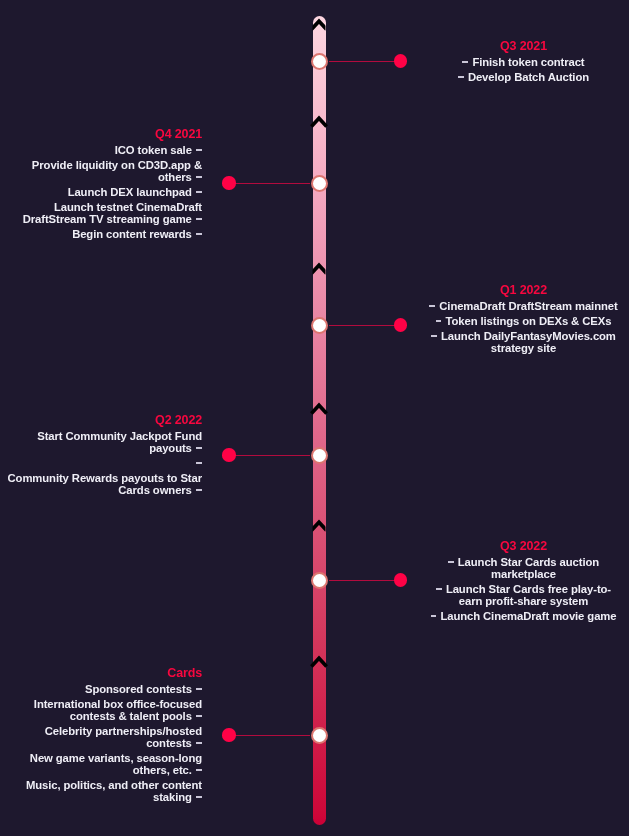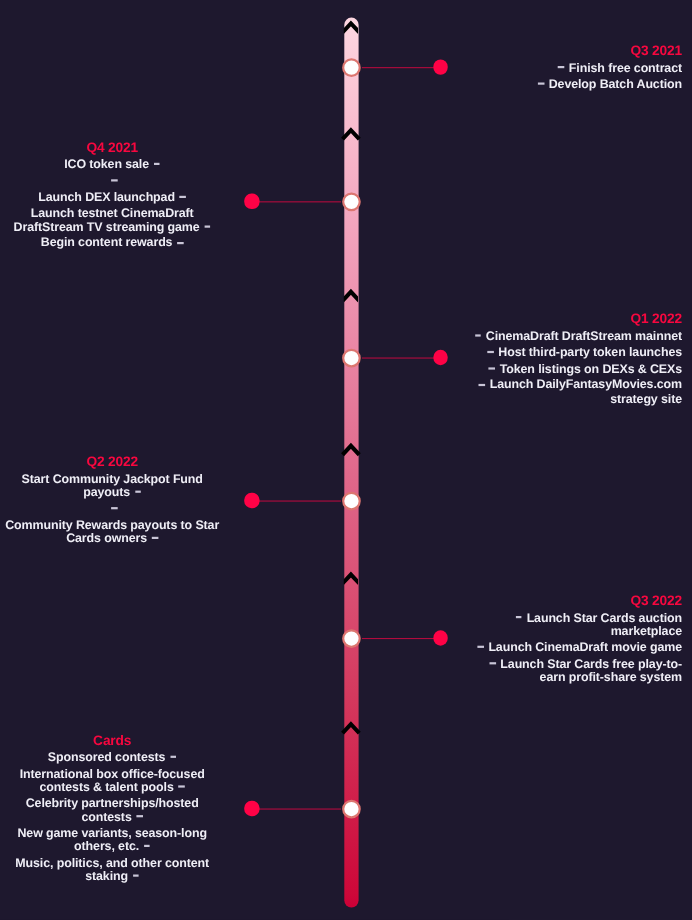--- a/index.html
+++ b/index.html
@@ -30,22 +30,22 @@
   
   .node{position:absolute;left:310.5px;width:17px;height:17px;border-radius:50%;
         box-sizing:border-box;background:#ffffff;border:2.3px solid #dc7670;}
 
   
   .conn{position:absolute;height:1.3px;background:#b20b3e;}
   .enddot{position:absolute;width:13.2px;height:13.2px;border-radius:50%;background:#ff0246;}
 
   
   .block{position:absolute;}
-  .block.right{left:427px;width:193px;text-align:right;}
-  .block.left {right:427px;width:200px;text-align:center;}
+  .block.right{left:427px;width:193px;text-align:center;}
+  .block.left {right:427px;width:200px;text-align:right;}
   .title{font-size:12.5px;font-weight:bold;color:#F7073F;letter-spacing:-0.15px;
          line-height:14px;margin-bottom:2px;}
   .item{font-size:11.3px;font-weight:bold;color:#EFEEF6;line-height:12.1px;
         margin-top:2.8px;letter-spacing:-0.1px;}
   .mk{display:inline-block;width:5.6px;height:2.1px;background:currentColor;
       vertical-align:baseline;position:relative;top:-2.55px;
       font-size:0;line-height:0;letter-spacing:0;color:#C9C5D7;}
   .block.right .mk{margin-right:4.3px;}
   .block.left  .mk{margin-left:4.3px;margin-right:0.3px;}
 </style>
@@ -91,49 +91,48 @@
   <div class="node" style="top:174.5px"></div>
   <div class="node" style="top:316.5px"></div>
   <div class="node" style="top:446.5px"></div>
   <div class="node" style="top:571.5px"></div>
   <div class="node" style="top:726.5px"></div>
   </div>
 
   <div id="blocks">
   <div class="block right" style="top:39px">
     <div class="title">Q3 2021</div>
-    <div class="item"><span class="mk" title="-"></span><span class="tx">Finish free contract</span></div>
+    <div class="item"><span class="mk" title="-"></span><span class="tx">Finish token contract</span></div>
     <div class="item"><span class="mk" title="-"></span><span class="tx">Develop Batch Auction</span></div>
   </div>
   <div class="block left" style="top:127px">
     <div class="title">Q4 2021</div>
     <div class="item"><span class="tx">ICO token sale</span><span class="mk" title="-"></span></div>
-    <div class="item"><span class="mk" title="-"></span></div>
+    <div class="item"><span class="tx">Provide liquidity on CD3D.app &amp; others</span><span class="mk" title="-"></span></div>
     <div class="item"><span class="tx">Launch DEX launchpad</span><span class="mk" title="-"></span></div>
     <div class="item"><span class="tx">Launch testnet CinemaDraft DraftStream TV streaming game</span><span class="mk" title="-"></span></div>
     <div class="item"><span class="tx">Begin content rewards</span><span class="mk" title="-"></span></div>
   </div>
   <div class="block right" style="top:283px">
     <div class="title">Q1 2022</div>
     <div class="item"><span class="mk" title="-"></span><span class="tx">CinemaDraft DraftStream mainnet</span></div>
-    <div class="item"><span class="mk" title="-"></span><span class="tx">Host third-party token launches</span></div>
     <div class="item"><span class="mk" title="-"></span><span class="tx">Token listings on DEXs &amp; CEXs</span></div>
     <div class="item"><span class="mk" title="-"></span><span class="tx">Launch DailyFantasyMovies.com strategy site</span></div>
   </div>
   <div class="block left" style="top:413px">
     <div class="title">Q2 2022</div>
     <div class="item"><span class="tx">Start Community Jackpot Fund payouts</span><span class="mk" title="-"></span></div>
     <div class="item"><span class="mk" title="-"></span></div>
     <div class="item"><span class="tx">Community Rewards payouts to Star Cards owners</span><span class="mk" title="-"></span></div>
   </div>
   <div class="block right" style="top:539px">
     <div class="title">Q3 2022</div>
     <div class="item"><span class="mk" title="-"></span><span class="tx">Launch Star Cards auction marketplace</span></div>
+    <div class="item"><span class="mk" title="-"></span><span class="tx">Launch Star Cards free play-to-earn profit-share system</span></div>
     <div class="item"><span class="mk" title="-"></span><span class="tx">Launch CinemaDraft movie game</span></div>
-    <div class="item"><span class="mk" title="-"></span><span class="tx">Launch Star Cards free play-to-earn profit-share system</span></div>
   </div>
   <div class="block left" style="top:666px">
     <div class="title">Cards</div>
     <div class="item"><span class="tx">Sponsored contests</span><span class="mk" title="-"></span></div>
     <div class="item"><span class="tx">International box office-focused contests &amp; talent pools</span><span class="mk" title="-"></span></div>
     <div class="item"><span class="tx">Celebrity partnerships/hosted contests</span><span class="mk" title="-"></span></div>
     <div class="item"><span class="tx">New game variants, season-long others, etc.</span><span class="mk" title="-"></span></div>
     <div class="item"><span class="tx">Music, politics, and other content staking</span><span class="mk" title="-"></span></div>
   </div>
   </div>

